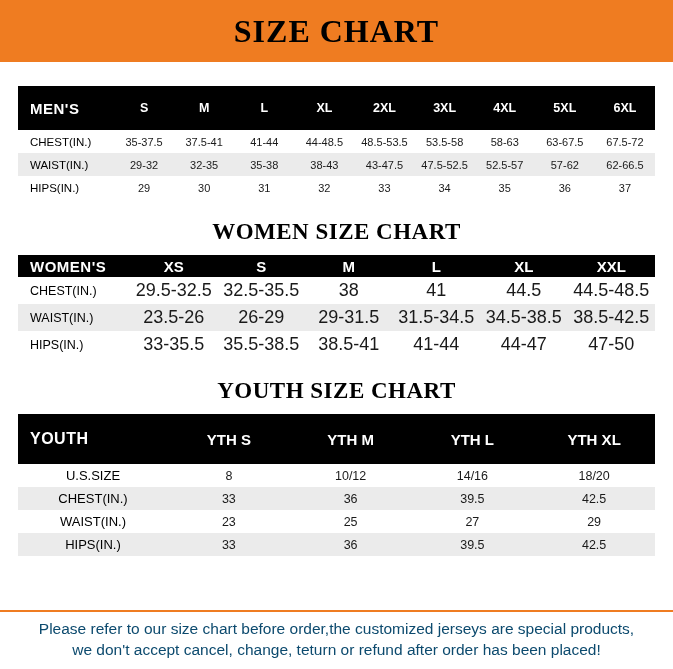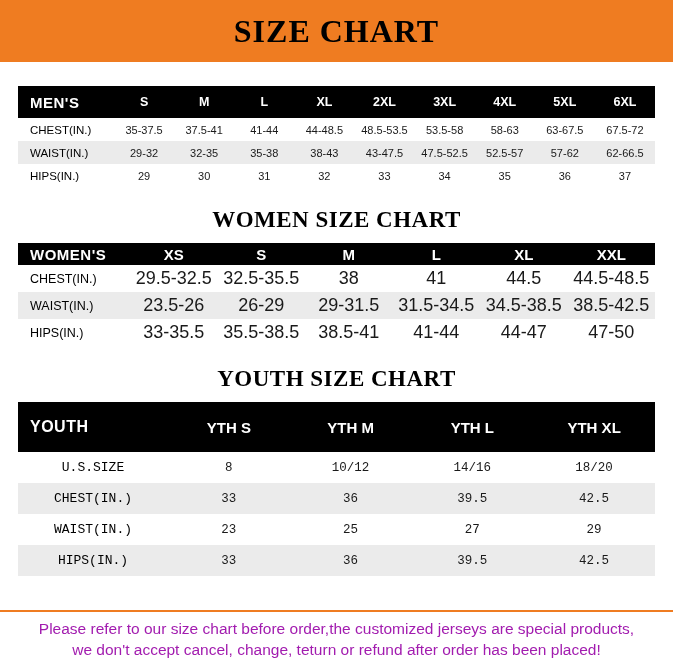--- a/index.html
+++ b/index.html
@@ -57,21 +57,21 @@
     font-family: "Liberation Sans", sans-serif;
     font-weight: normal;
     padding: 0;
   }
   thead tr {
     background: #000000;
   }
   thead th {
     color: #ffffff;
     font-weight: bold;
-    height: 32px;
+    height: 44px;
     font-size: 12.5px;
   }
   thead th.rowlabel {
     text-align: left;
     padding-left: 12px;
     font-size: 14px;
     letter-spacing: 0.5px;
   }
   tbody tr.alt0 { background: #ffffff; }
   tbody tr.alt1 { background: #ebebeb; }
@@ -89,33 +89,33 @@
   
   #women-table thead th { height: 22px; font-size: 15px; }
   #women-table thead th.rowlabel { font-size: 15px; }
   #women-table tbody td { height: 27px; font-size: 18px; }
   #women-table tbody td.rowlabel { font-size: 12.5px; }
   #women-table col.lbl { width: 112px; }
 
   
   #youth-table thead th { height: 50px; font-size: 15px; }
   #youth-table thead th.rowlabel { font-size: 16px; }
-  #youth-table tbody td { height: 31px; font-size: 12.5px; font-family: Liberation Mono, monospace; }
+  #youth-table tbody td { height: 23px; font-size: 12.5px; }
   #youth-table tbody td.rowlabel { font-size: 13px; text-align: center; padding-left: 0; }
   #youth-table col.lbl { width: 150px; }
 
   .note {
     position: absolute;
     left: 0;
     right: 0;
     bottom: 0;
     border-top: 2px solid #ef7c21;
     padding: 7px 12px 8px 12px;
     text-align: center;
-    color: #a21caf;
+    color: #0c4a6e;
     font-size: 15.5px;
     line-height: 1.35;
     font-family: "Liberation Sans", sans-serif;
   }
   .sp-a { height: 14px; }
   .sp-b { height: 10px; }
   .sp-c { height: 20px; }
 </style>
 </head>
 <body>

